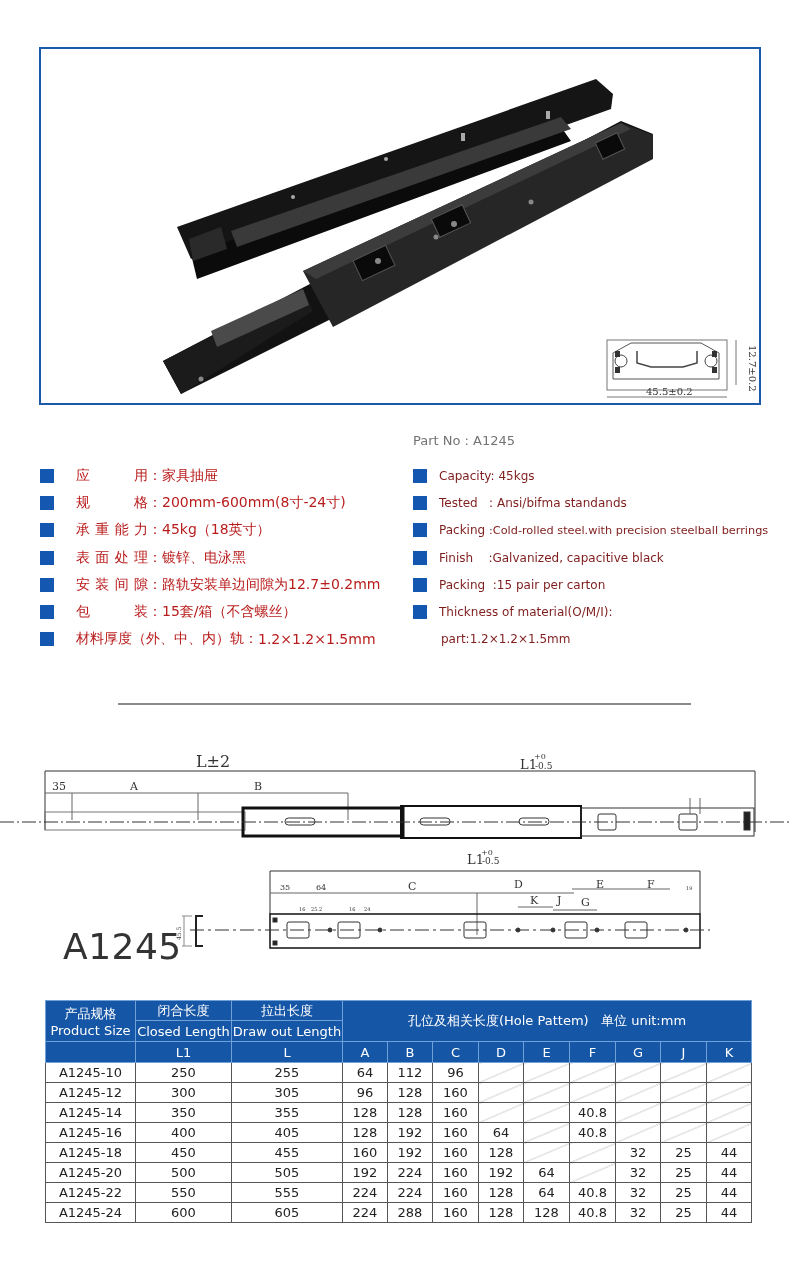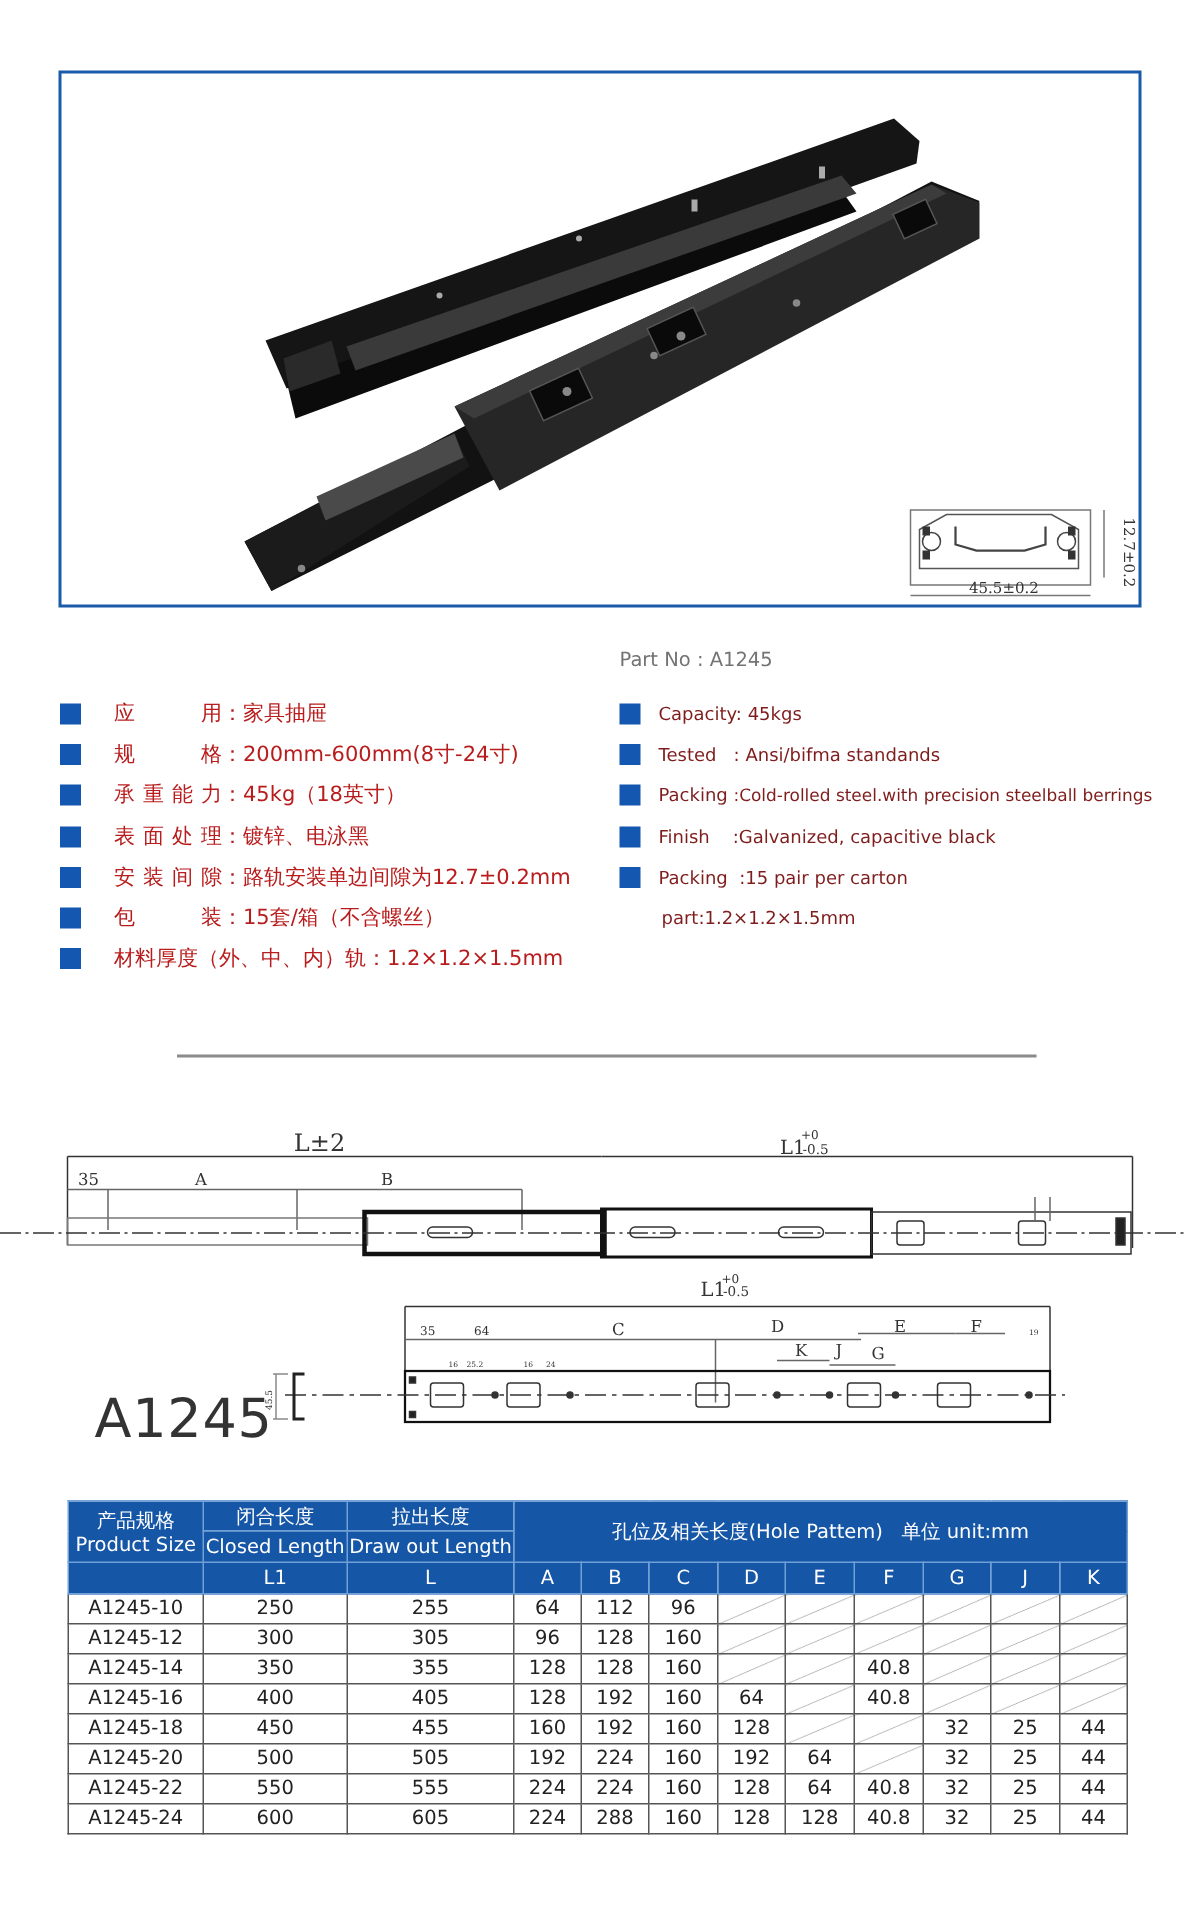--- a/index.html
+++ b/index.html
@@ -160,20 +160,25 @@
     </div>
   <div class="row">
       <span class="sq"></span>
       <span class="k" style="white-space:pre">Finish    </span>
       <span>:Galvanized, capacitive black</span>
     </div>
   <div class="row">
       <span class="sq"></span>
       <span class="k" style="white-space:pre">Packing  </span>
       <span>:15 pair per carton</span>
+    </div>
+  <div class="row">
+      <span class="sq"></span>
+      <span class="k">Thickness of material(O/M/I):</span>
+      <span></span>
     </div>
   <div class="row cont">part:1.2×1.2×1.5mm</div>
 </div>
 
 <div class="abs divider"></div>
 
 <svg class="abs drawing" width="800" height="240" viewBox="0 0 800 240" font-family="DejaVu Serif, serif">
 
   <g stroke="#333" fill="none">
     <line x1="45" y1="31" x2="401" y2="31"></line>

